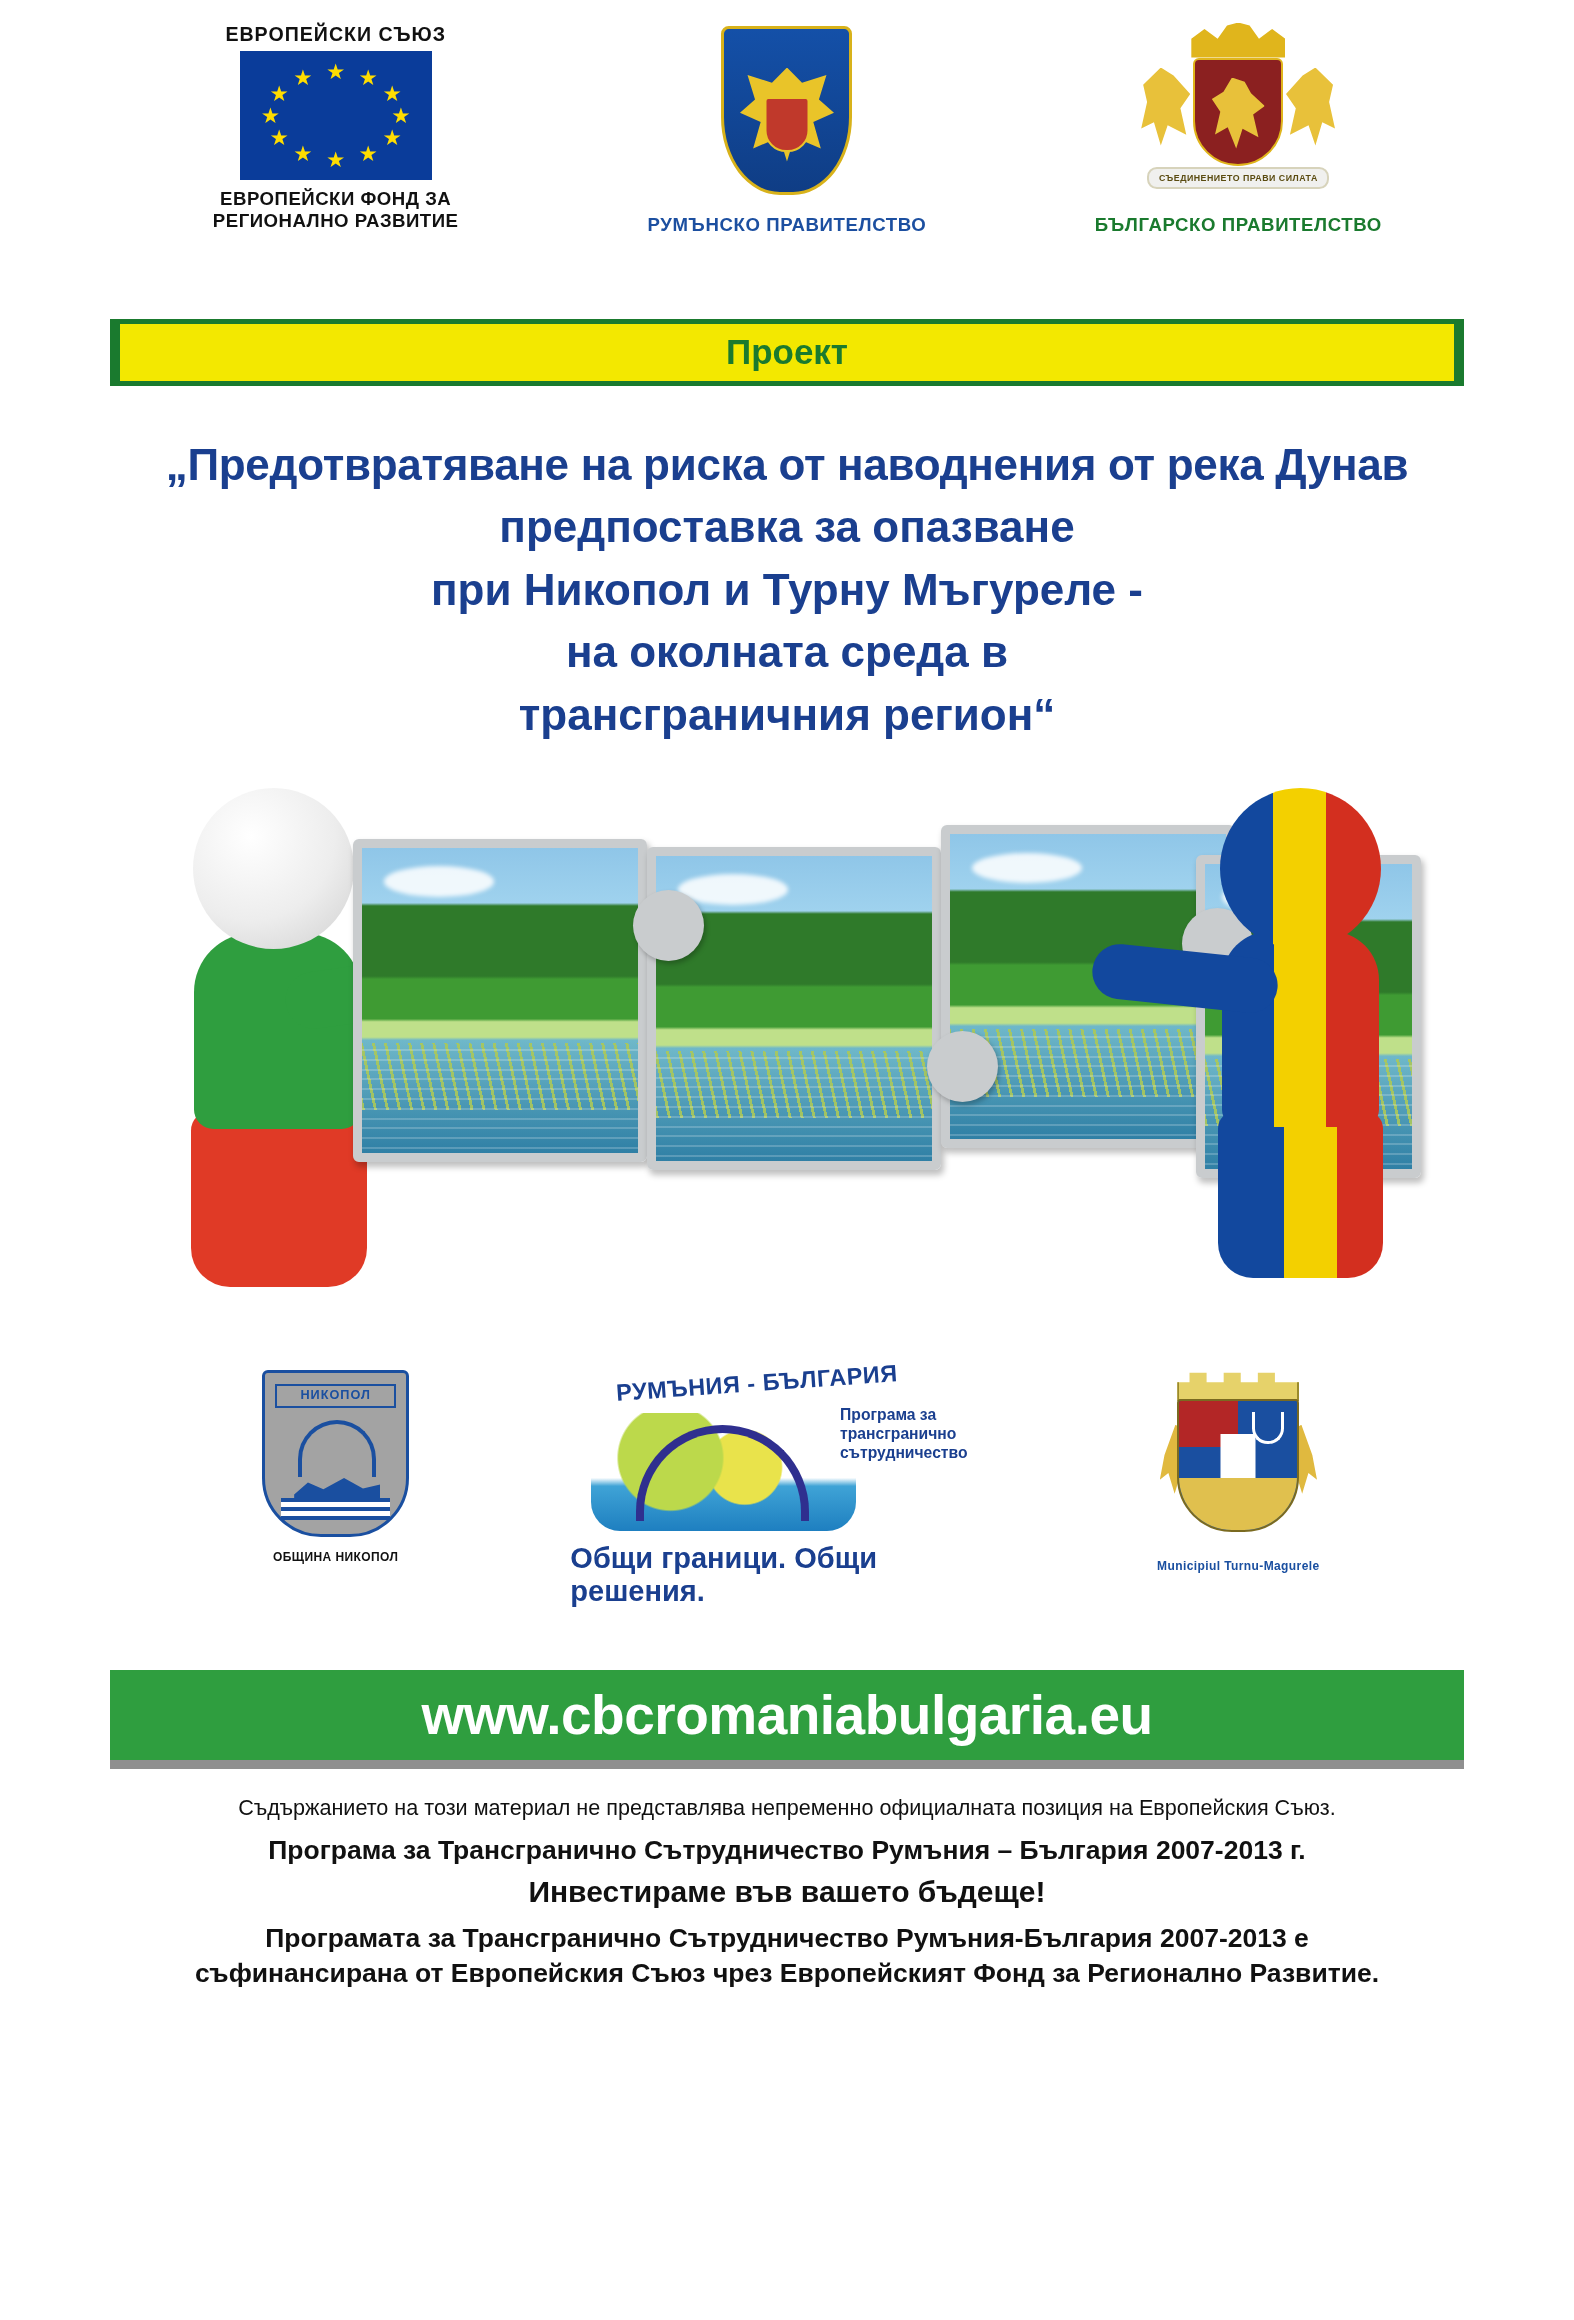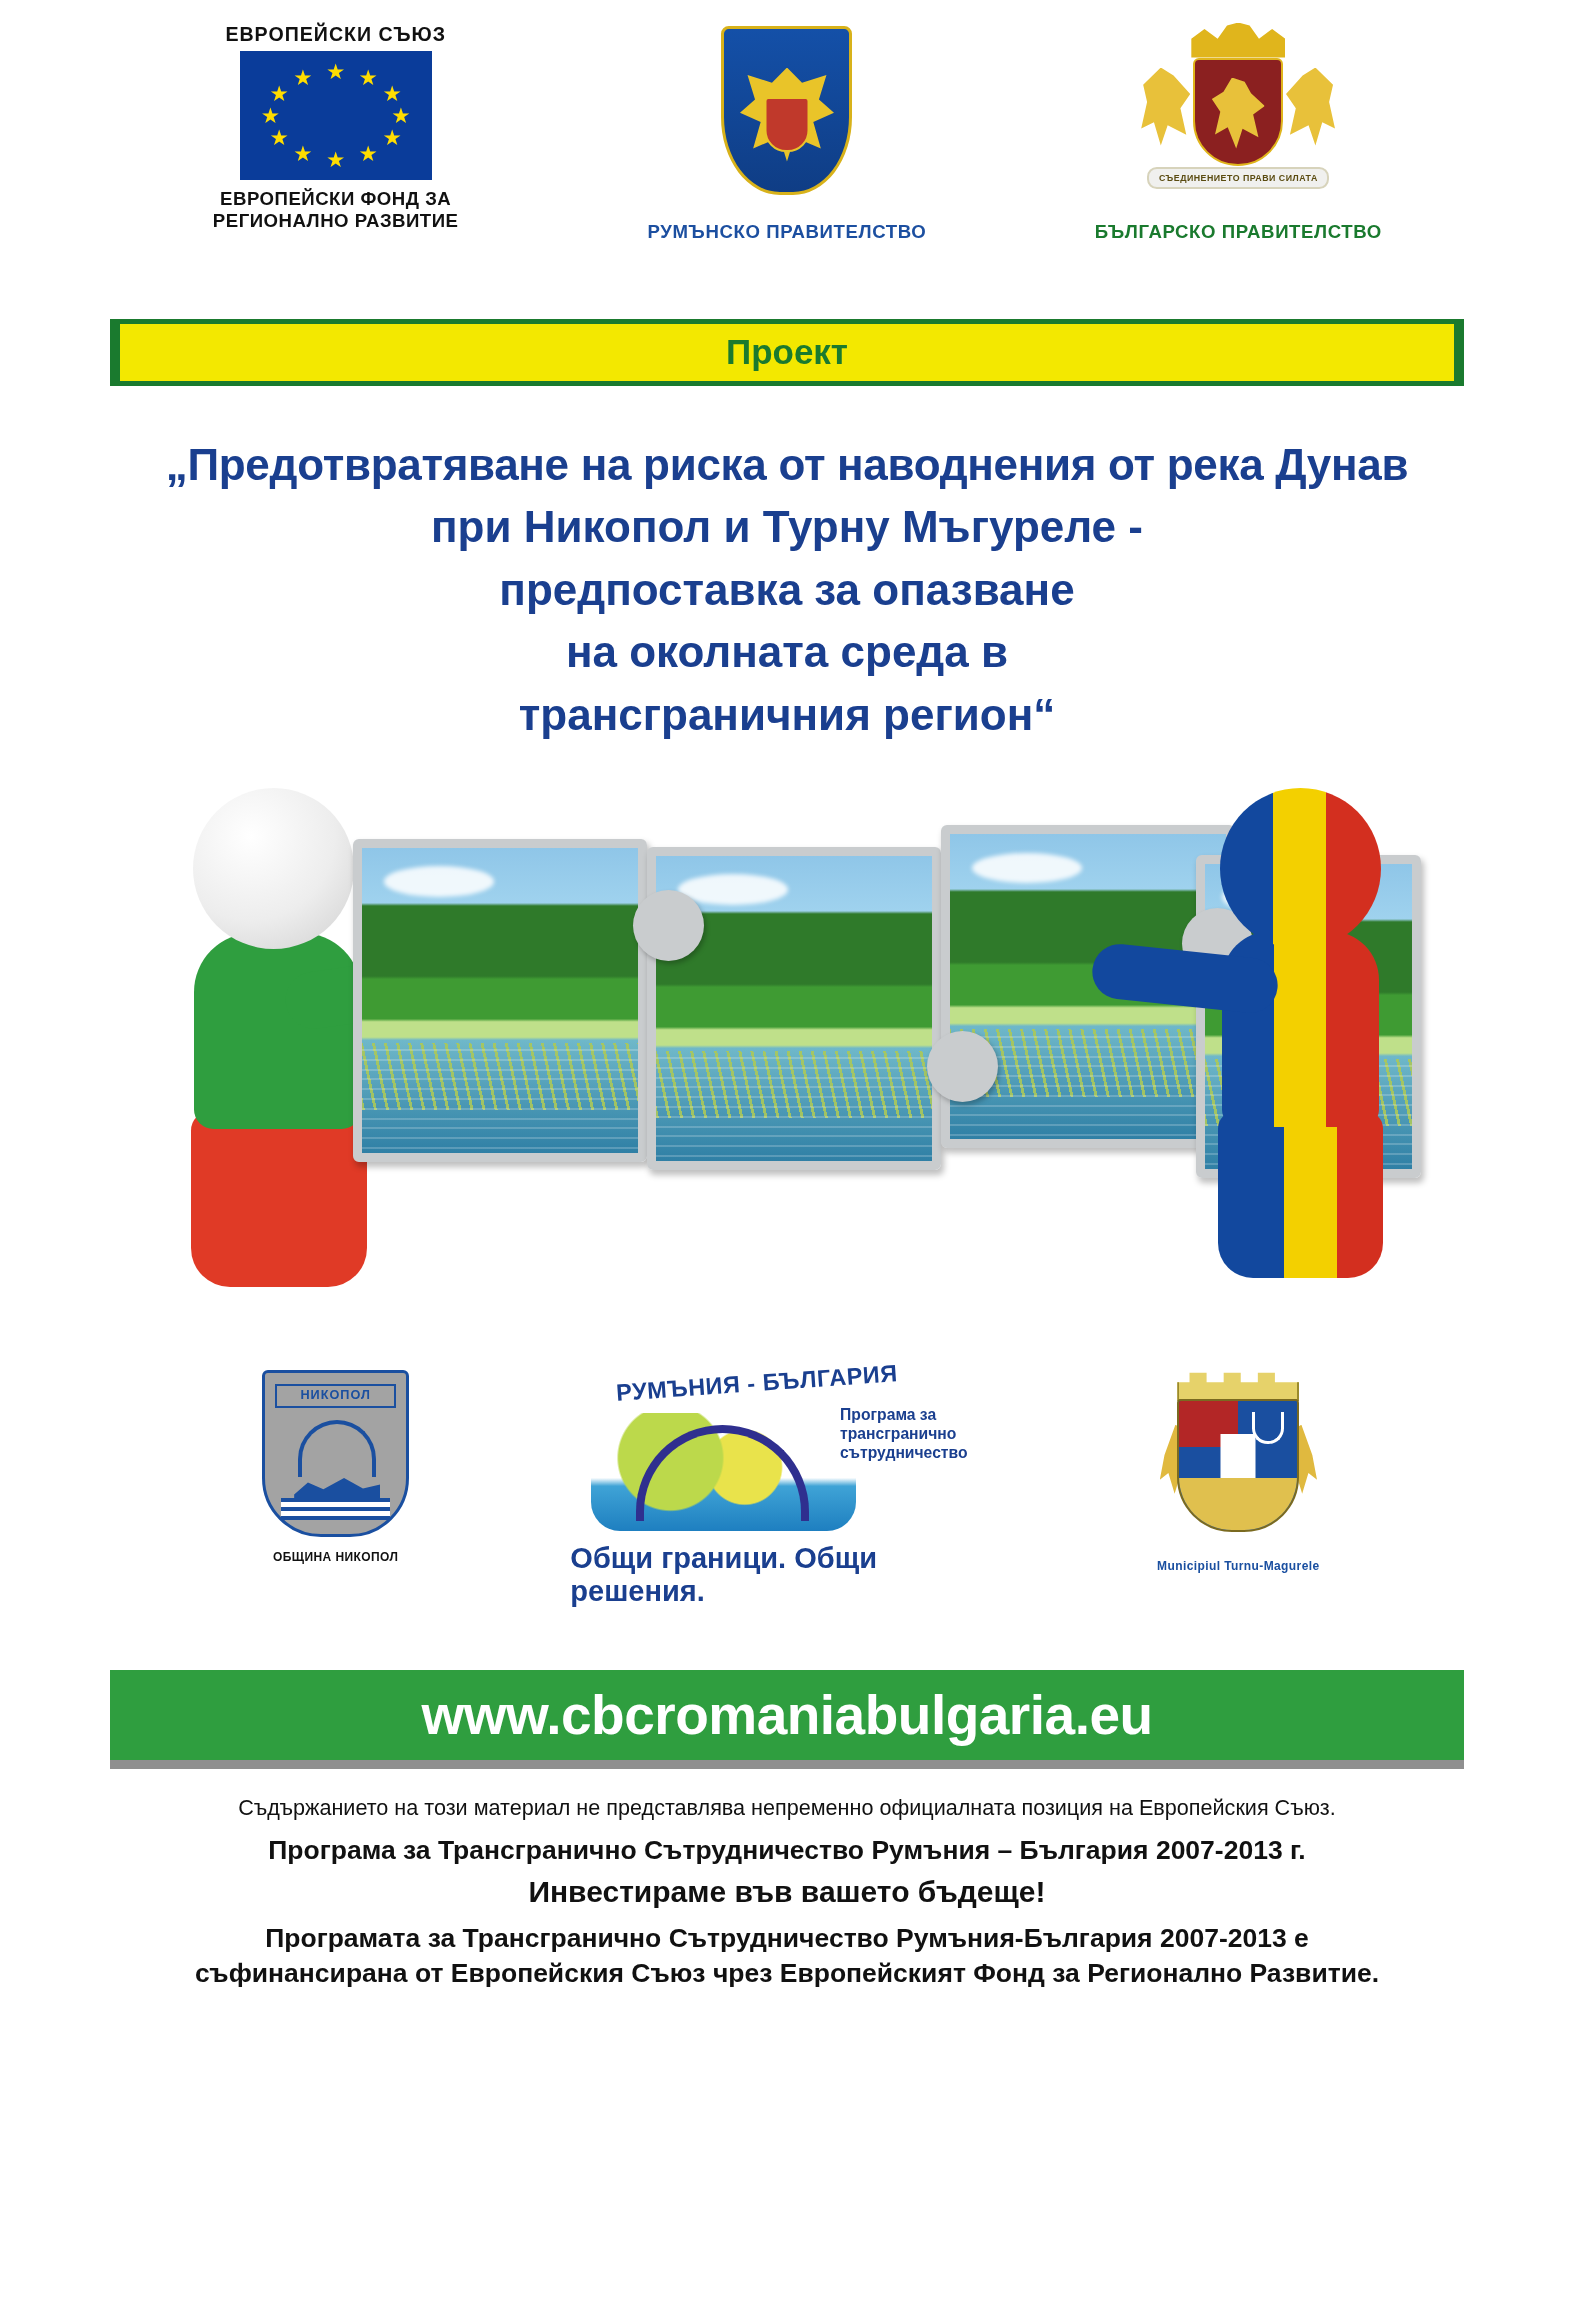--- a/index.html
+++ b/index.html
@@ -63,21 +63,21 @@
     font-size: 18.6px;
     font-weight: bold;
     color: #111;
     text-align: center;
     line-height: 1.15;
     letter-spacing: 0.5px;
   }
   .gov-caption {
     font-size: 18.6px;
     font-weight: bold;
-    margin-top: 12px;
+    margin-top: 5px;
     letter-spacing: 0.6px;
   }
   .ro-caption { color: #1c4fa0; }
   .bg-caption { color: #1a7a2e; }
 
   
   .ro-arms {
     width: 147px;
     height: 186px;
     position: relative;
@@ -593,22 +593,22 @@
   </div>
 
   <div class="banner-wrap">
     <div class="banner-yellow">
       <span>Проект</span>
     </div>
   </div>
 
   <div class="title">
     <div class="line1">„Предотвратяване на риска от наводнения от река Дунав</div>
+    <div>предпоставка за опазване</div>
     <div>при Никопол и Турну Мъгуреле -</div>
-    <div>предпоставка за опазване</div>
     <div>на околната среда в</div>
     <div>трансграничния регион“</div>
   </div>
 
   <div class="illustration">
 
     <div class="mascot mascot-bg">
       <div class="legs"></div>
       <div class="torso"></div>
       <div class="arm"></div>

